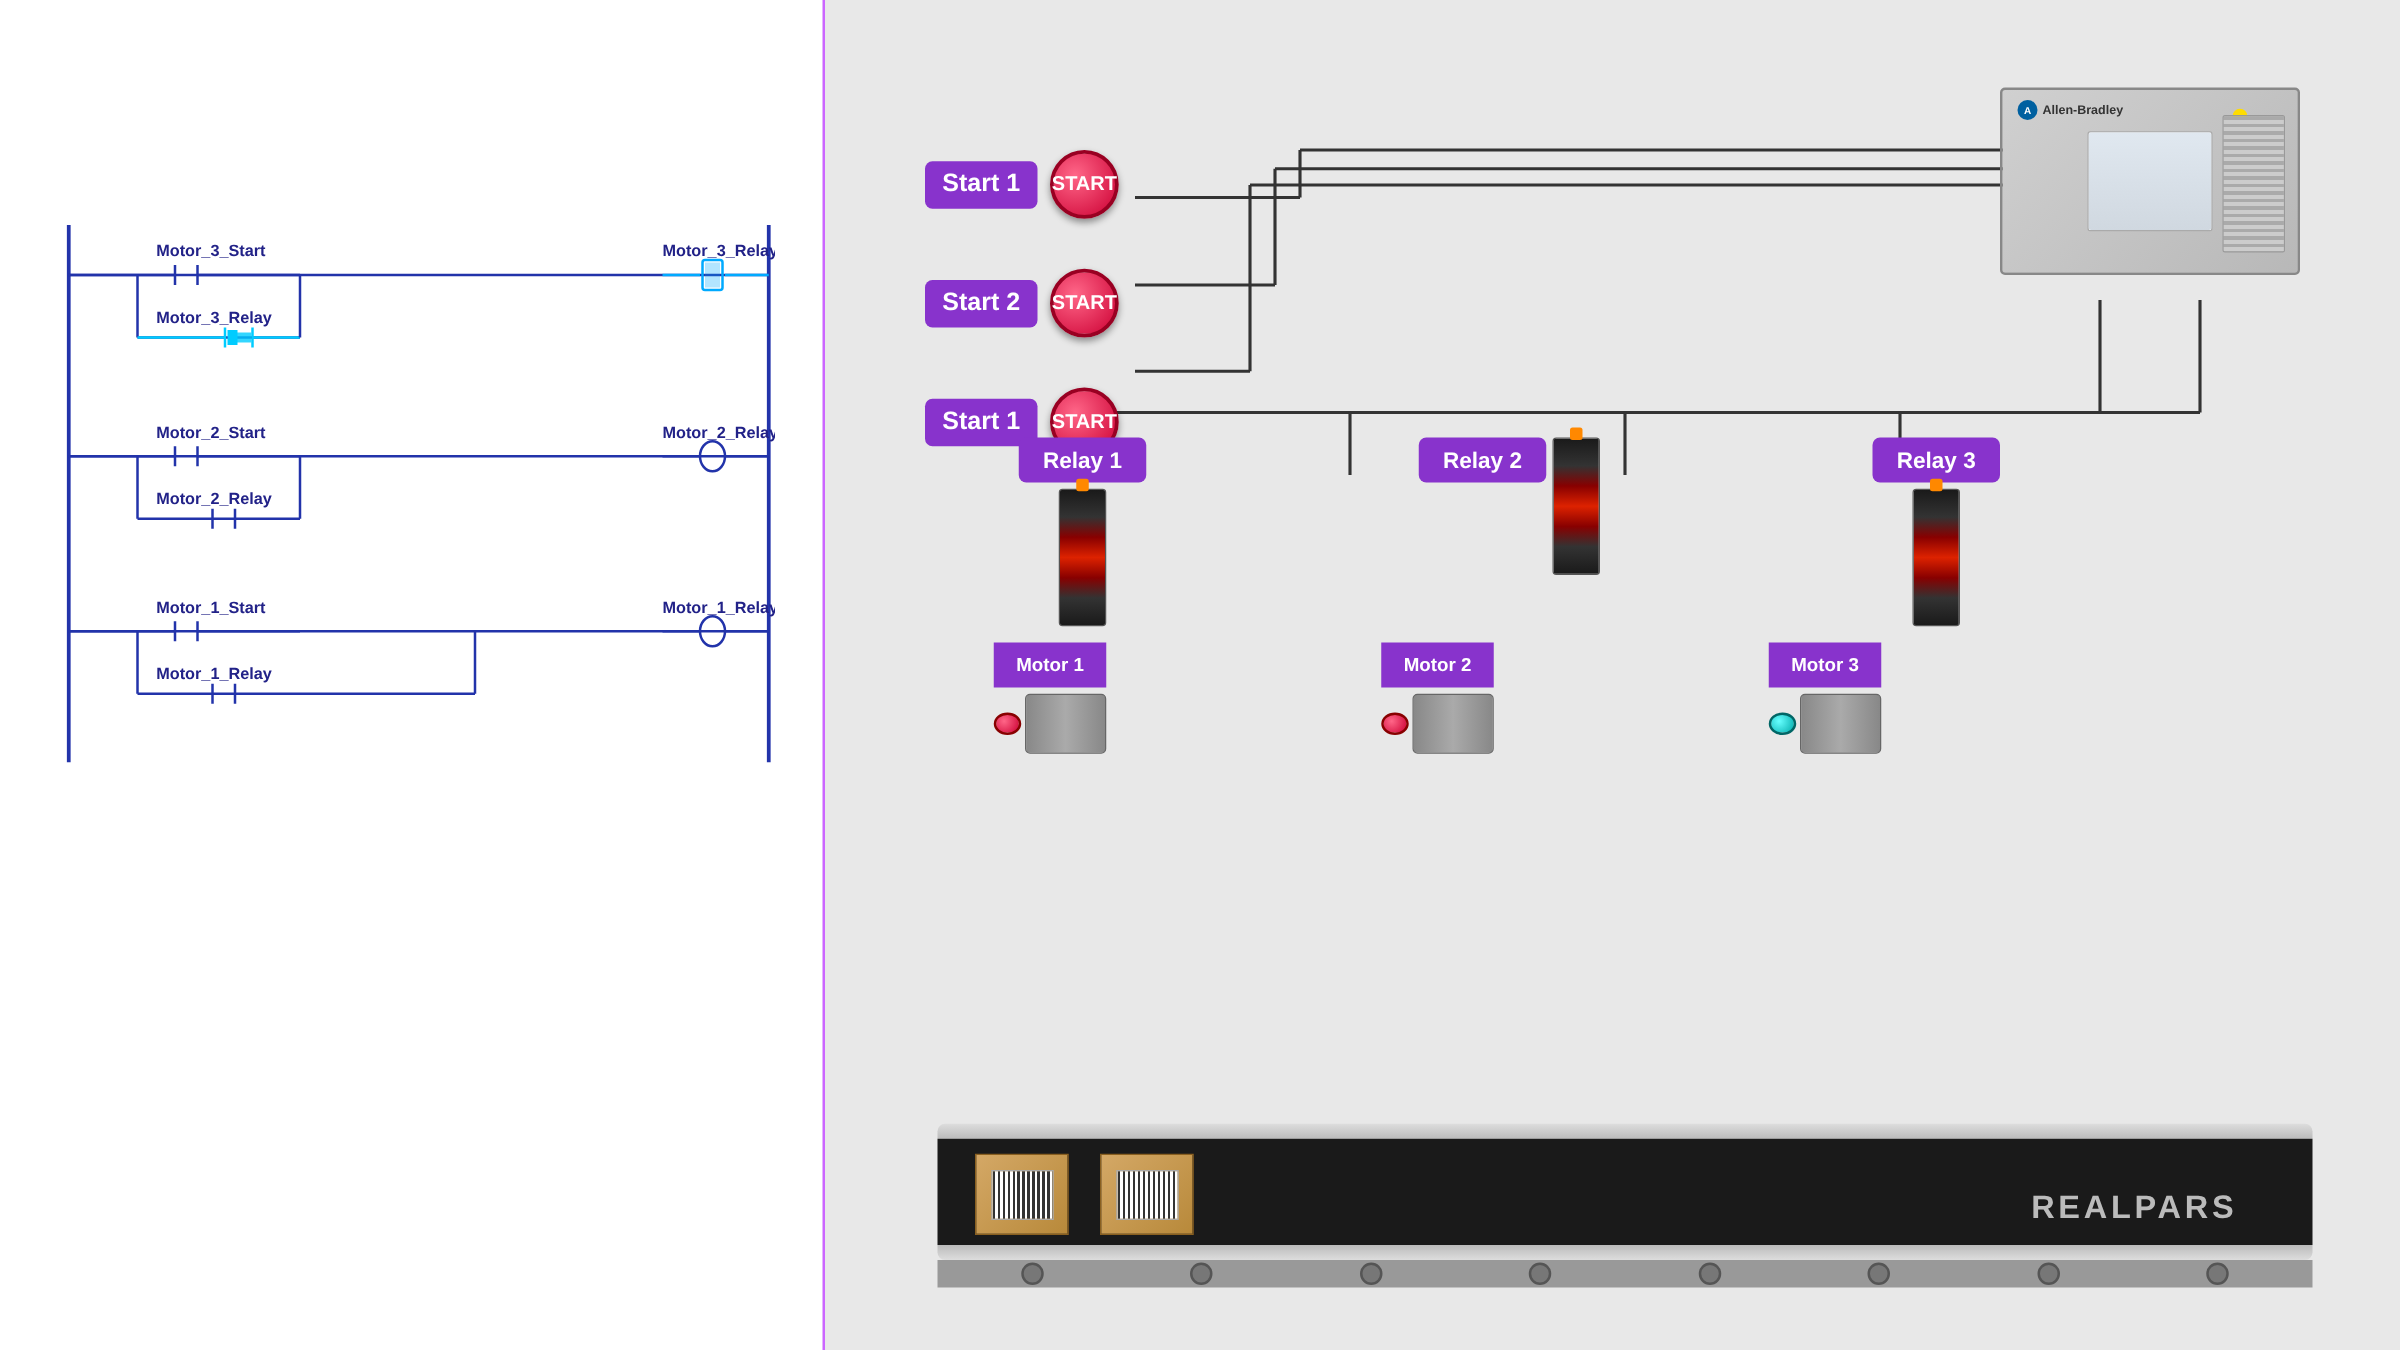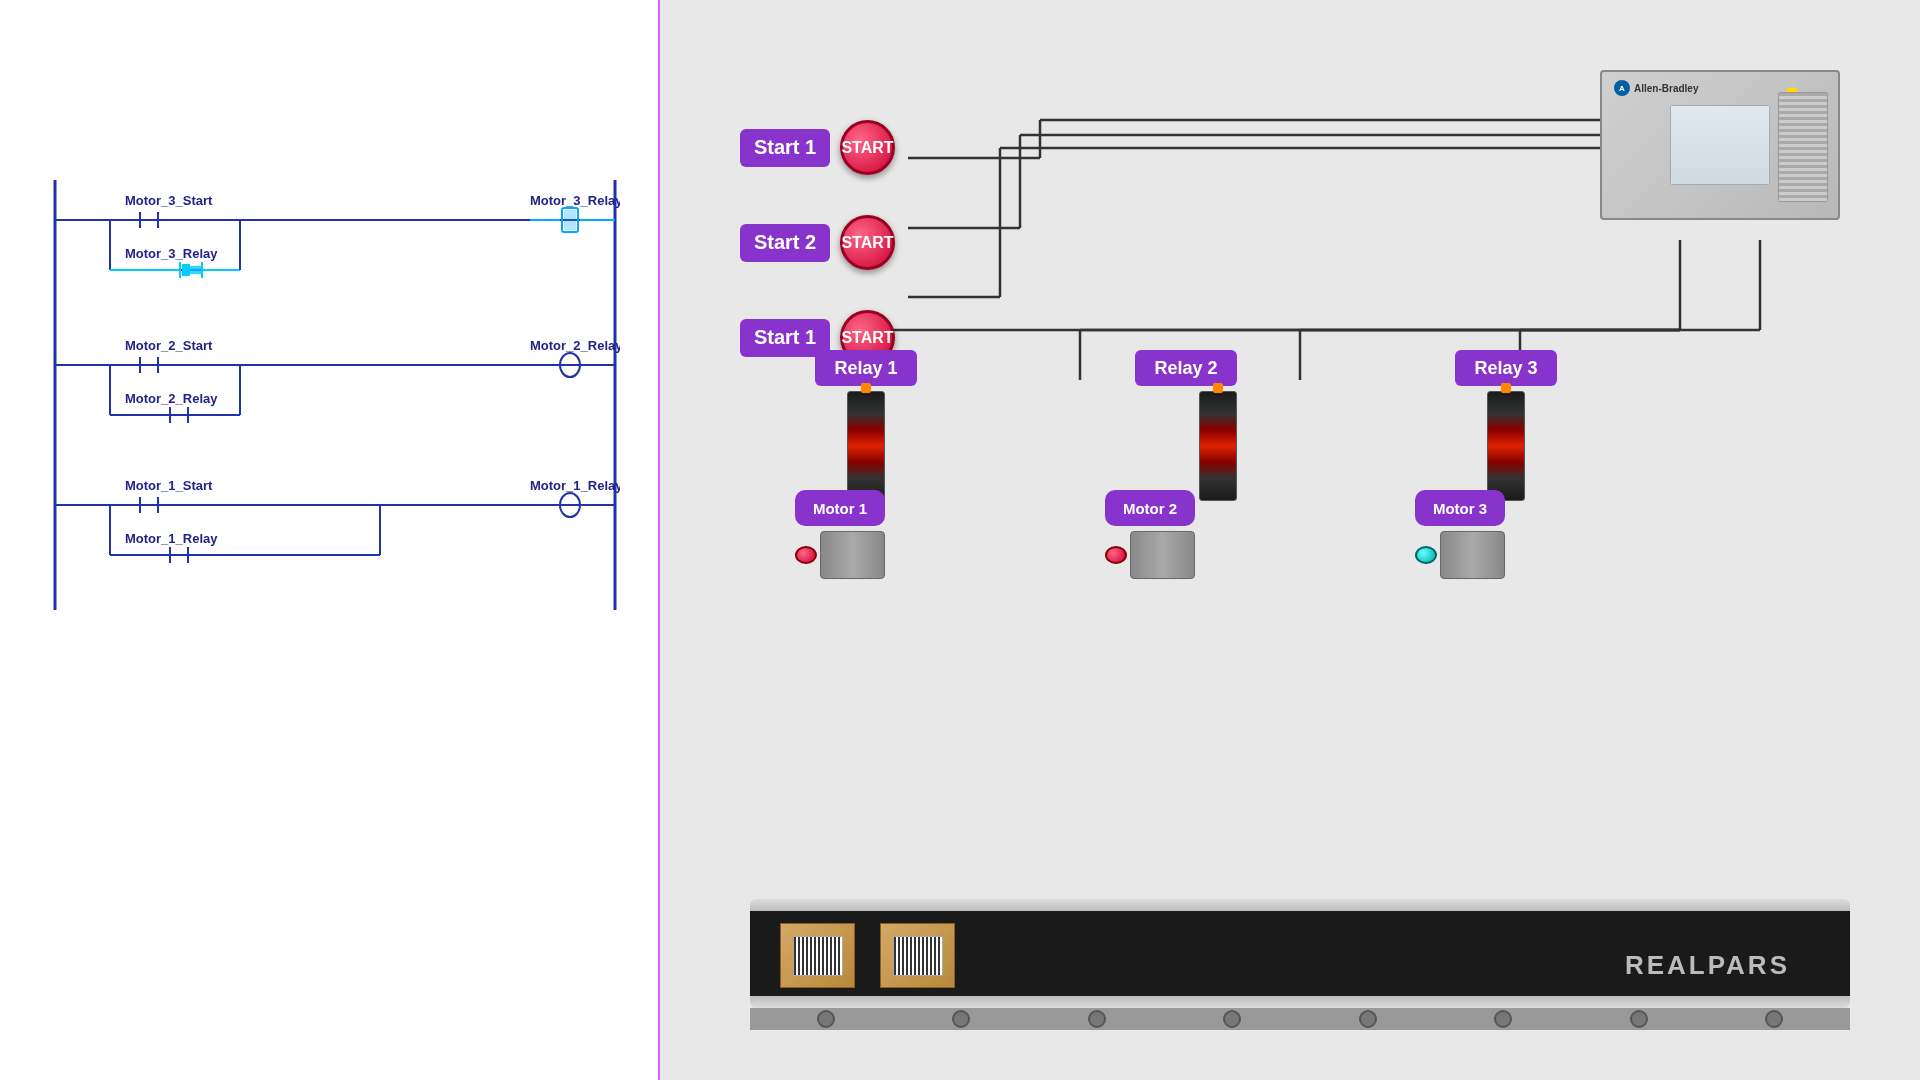--- a/index.html
+++ b/index.html
@@ -142,27 +142,28 @@
       justify-content: center;
       color: white;
       font-size: 18px;
       font-weight: bold;
     }
 
     .motor-label {
       width: 90px;
       height: 36px;
       background: #8833cc;
-      border-radius: 10px;
+      border-radius: 0;
       display: flex;
       align-items: center;
       justify-content: center;
       color: white;
       font-size: 15px;
       font-weight: bold;
+      margin-top: 24px;
     }
   </style>
 </head>
 <body>
 
 <div class="left-panel">
   <div class="ladder-container">
 
     
     <svg width="580" height="430">
@@ -317,21 +318,21 @@
   <div style="position:absolute; top:350px; left:155px; display:flex; gap:218px;">
 
     <div style="display:flex;flex-direction:column;align-items:center;gap:5px;">
       <div class="relay-label">Relay 1</div>
       <div style="position:relative;width:38px;height:110px;">
         <div style="position:absolute;top:-8px;left:50%;transform:translateX(-50%);width:10px;height:10px;background:#ff8800;border-radius:2px;"></div>
         <div style="width:38px;height:110px;background:linear-gradient(to bottom,#1a1a1a 0%,#333 20%,#880000 35%,#dd2200 50%,#880000 65%,#333 80%,#1a1a1a 100%);border:1px solid #555;border-radius:3px;"></div>
       </div>
     </div>
 
-    <div style="display:flex;flex-direction:column;align-items:flex-end;gap:5px;">
+    <div style="display:flex;flex-direction:row;align-items:flex-start;gap:5px;">
       <div class="relay-label">Relay 2</div>
       <div style="position:relative;width:38px;height:110px;">
         <div style="position:absolute;top:-8px;left:50%;transform:translateX(-50%);width:10px;height:10px;background:#ff8800;border-radius:2px;"></div>
         <div style="width:38px;height:110px;background:linear-gradient(to bottom,#1a1a1a 0%,#333 20%,#880000 35%,#dd2200 50%,#880000 65%,#333 80%,#1a1a1a 100%);border:1px solid #555;border-radius:3px;"></div>
       </div>
     </div>
 
     <div style="display:flex;flex-direction:column;align-items:center;gap:5px;">
       <div class="relay-label">Relay 3</div>
       <div style="position:relative;width:38px;height:110px;">

